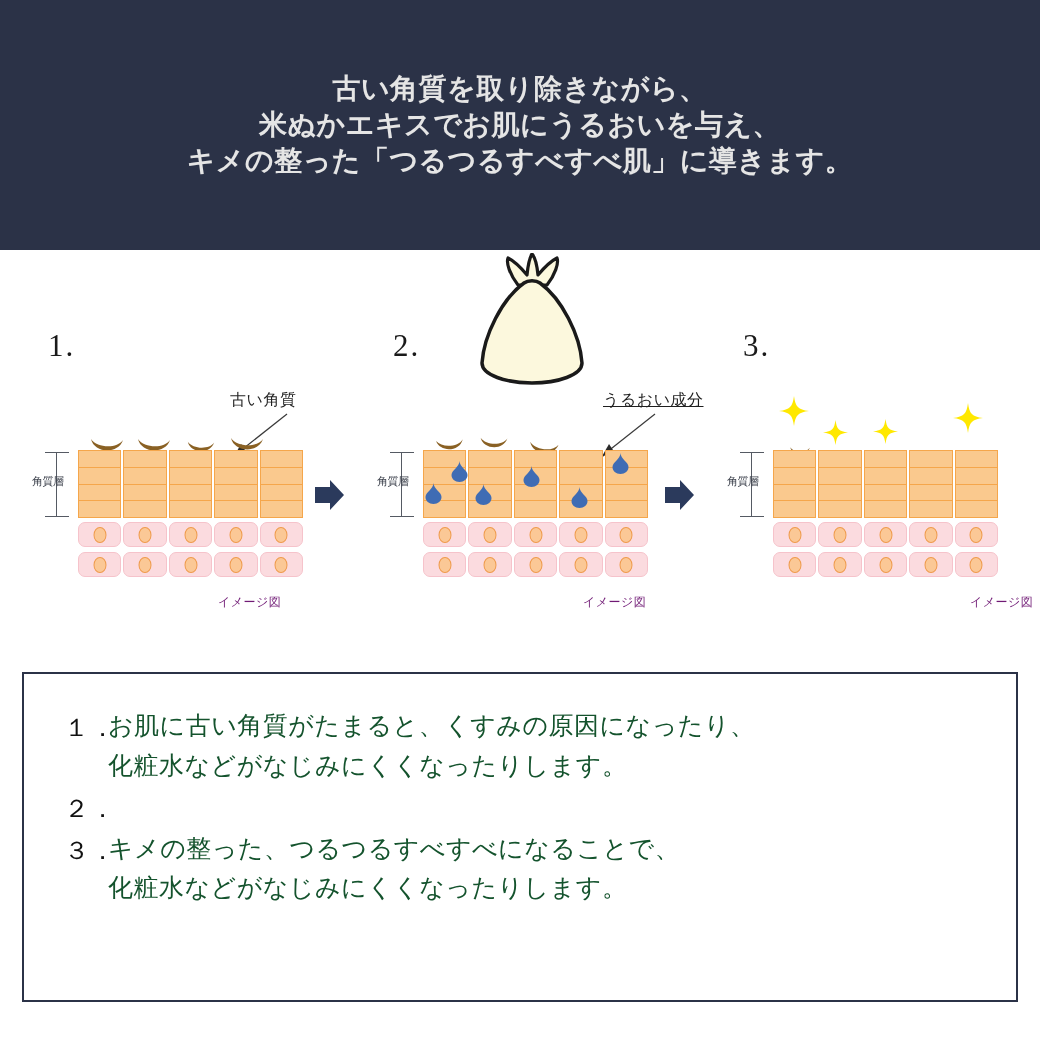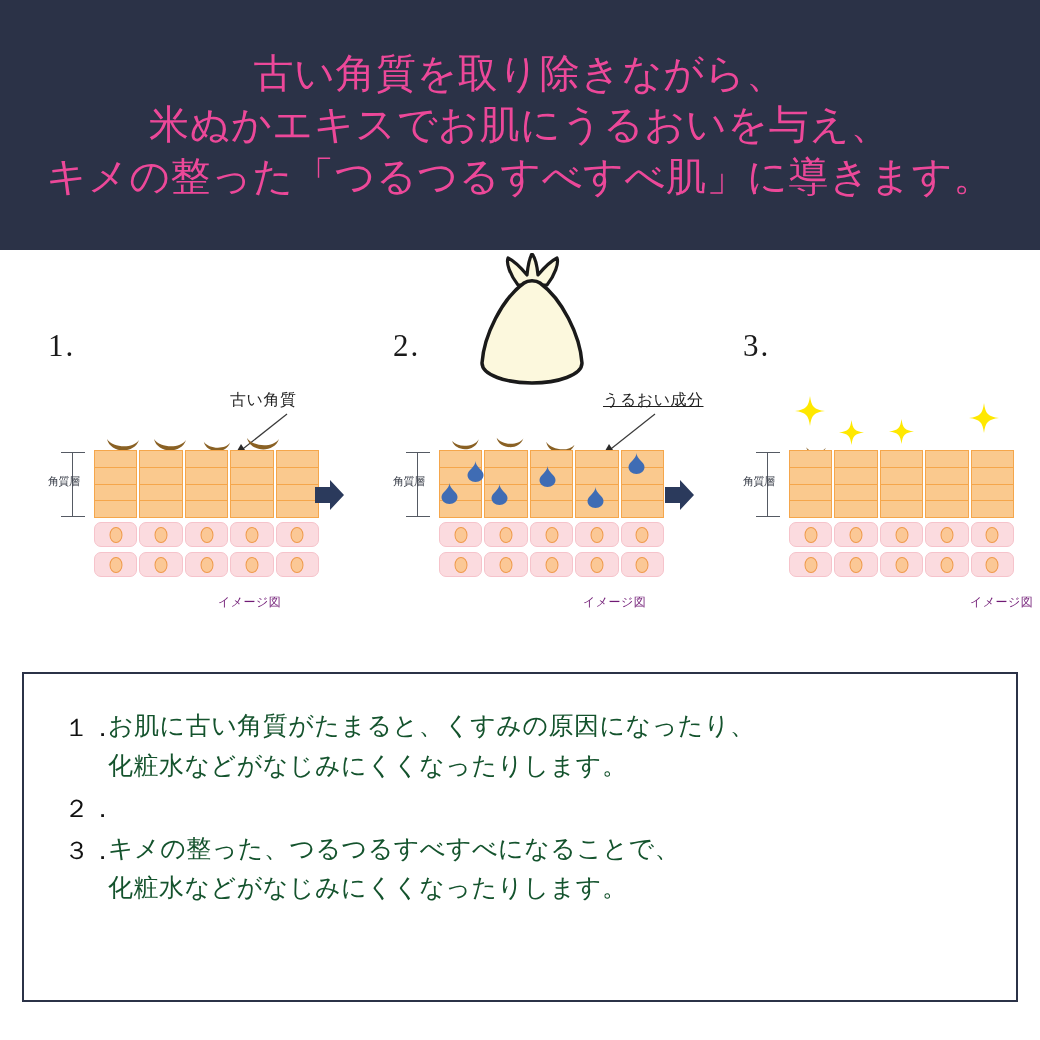--- a/index.html
+++ b/index.html
@@ -21,24 +21,24 @@
     left: 0; top: 0;
     width: 1040px;
     height: 250px;
     background: #2b3247;
     display: flex;
     flex-direction: column;
     align-items: center;
     justify-content: center;
   }
   #header-band .hline {
-    color: #ec4899;
+    color: #e5e5e5;
     font-family: "Liberation Serif", serif;
-    font-size: 40px;
-    font-weight: 400;
+    font-size: 28px;
+    font-weight: 700;
     line-height: 1.28;
     letter-spacing: 0.5px;
     white-space: nowrap;
   }
 
   
   #diagram-area {
     position: absolute;
     left: 0; top: 250px;
     width: 1040px;
@@ -60,21 +60,21 @@
     top: 78px;
     font-family: "Liberation Serif", serif;
     font-size: 31px;
     color: #1a1a1a;
     letter-spacing: 2px;
   }
 
   
   .skin-wrap {
     position: absolute;
-    left: 64px;
+    left: 48px;
     top: 200px;
     width: 267px;
   }
 
   
   .bracket {
     position: absolute;
     left: -43px;
     top: 0px;
     width: 34px;

